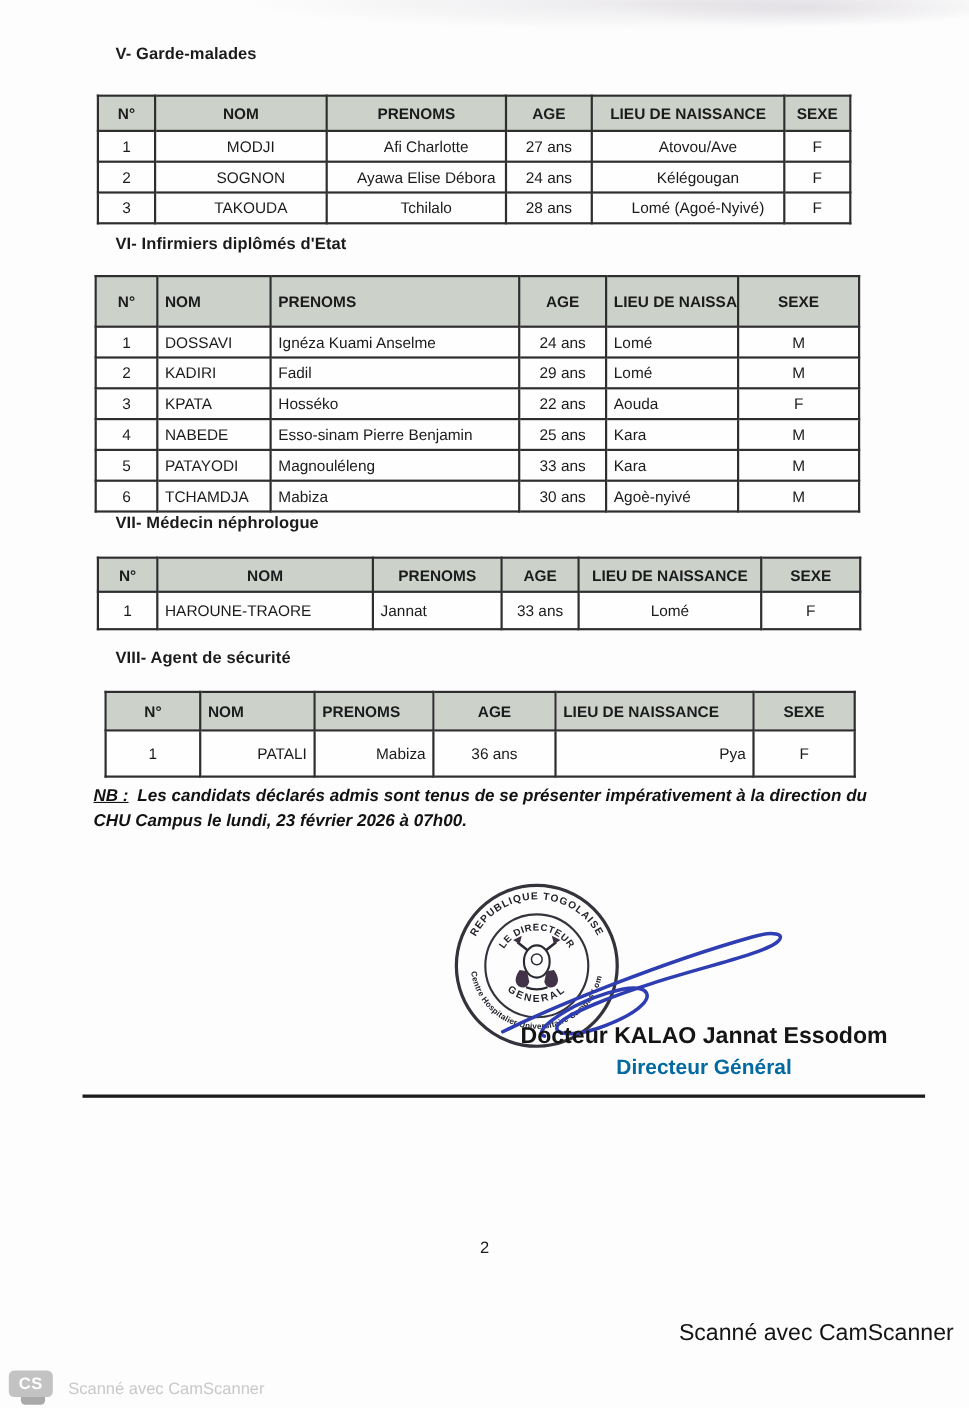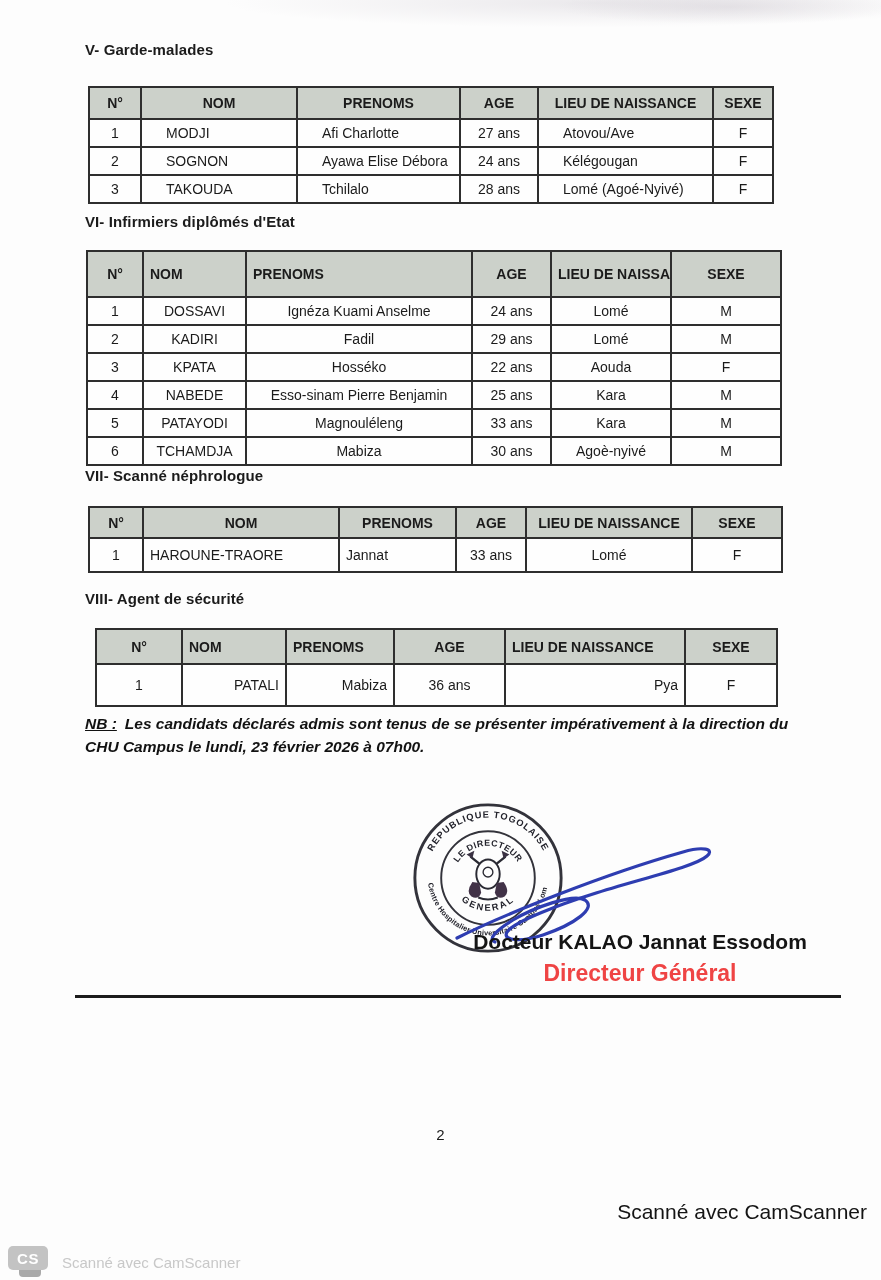--- a/index.html
+++ b/index.html
@@ -9,47 +9,47 @@
     font-family:"Liberation Sans", sans-serif;
     color:#1b1b1b;
   }
   .page{position:absolute;inset:0;}
   
   .smudge-top{position:absolute;left:220px;top:-14px;width:680px;height:42px;
     background:radial-gradient(ellipse at 55% 40%, rgba(170,162,175,.22), rgba(170,162,175,0) 70%);}
   .smudge-top2{position:absolute;left:560px;top:-10px;width:340px;height:34px;
     background:radial-gradient(ellipse, rgba(160,150,165,.18), rgba(160,150,165,0) 72%);}
 
-  .sec-heading{position:absolute;font-size:15px;font-weight:bold;letter-spacing:.1px;}
+  .sec-heading{position:absolute;font-size:15px;font-weight:bold;letter-spacing:.1px;margin-left:20px;}
 
   table.doc{position:absolute;border-collapse:collapse;table-layout:fixed;background:#fff;}
   table.doc th, table.doc td{
     border:2px solid #2e2e2e;
     font-size:14px;
     padding:2px 6px;
     overflow:hidden;white-space:nowrap;
   }
   table.doc th{background:#ccd1ca;font-weight:bold;}
   table.doc td{background:#fefefe;}
 
   
   .t1 th{text-align:center;height:26px;}
   .t1 td{height:22px;}
   .t1 td:nth-child(1){text-align:center;}
-  .t1 td:nth-child(2),.t1 td:nth-child(3),.t1 td:nth-child(5){text-align:left;padding-left:24px;}
+  .t1 td:nth-child(2),.t1 td:nth-child(3),.t1 td:nth-child(5){text-align:center;padding-left:24px;}
   .t1 td:nth-child(4){text-align:center;}
   .t1 td:nth-child(6){text-align:center;}
 
   
   .t2 th{height:40px;white-space:normal;line-height:17px;}
   .t2 th:nth-child(1),.t2 th:nth-child(4),.t2 th:nth-child(6){text-align:center;}
   .t2 th:nth-child(2),.t2 th:nth-child(3),.t2 th:nth-child(5){text-align:left;}
   .t2 td{height:22px;}
   .t2 td:nth-child(1),.t2 td:nth-child(6){text-align:center;}
-  .t2 td:nth-child(2),.t2 td:nth-child(3),.t2 td:nth-child(5){text-align:center;}
+  .t2 td:nth-child(2),.t2 td:nth-child(3),.t2 td:nth-child(5){text-align:left;}
   .t2 td:nth-child(4){text-align:center;}
 
   
   .t3 th{text-align:center;height:25px;}
   .t3 td{height:28px;}
   .t3 td:nth-child(1),.t3 td:nth-child(4),.t3 td:nth-child(5),.t3 td:nth-child(6){text-align:center;}
   .t3 td:nth-child(2),.t3 td:nth-child(3){text-align:left;margin-left:45px;}
 
   
   .t4 th{height:29px;}
@@ -62,21 +62,21 @@
   .nb{position:absolute;left:85px;top:712px;width:708px;
       font-size:15.5px;font-weight:bold;font-style:italic;line-height:23px;color:#121212;}
   .nb .nb-label{text-decoration:underline;margin-right:8px;font-style:italic;}
 
   .stamp-wrap{position:absolute;left:410px;top:800px;width:156px;height:156px;}
   .sig-wrap{position:absolute;left:425px;top:836px;width:300px;height:112px;}
 
   .signatory-name{position:absolute;left:450px;top:930px;width:380px;text-align:center;
       font-size:21px;font-weight:bold;color:#141414;}
   .signatory-title{position:absolute;left:450px;top:960px;width:380px;text-align:center;
-      font-size:23px;font-weight:bold;color:#ef4444;}
+      font-size:19px;font-weight:bold;color:#0369a1;}
 
   .footer-line{position:absolute;left:75px;top:995px;width:766px;height:3px;background:#1c1c1c;}
   .contact-footer{position:absolute;left:85px;top:1006px;width:722px;text-align:center;
       font-size:10.5px;font-weight:bold;font-style:italic;line-height:14px;color:#242424;}
 
   .page-number{position:absolute;left:0;top:1126px;width:881px;text-align:center;font-size:15px;}
 
   .cam-watermark{position:absolute;right:14px;top:1200px;font-size:21px;color:#141414;}
 
   .cs-logo{position:absolute;left:8px;top:1246px;width:44px;height:34px;}
@@ -205,21 +205,21 @@
       <td>6</td>
       <td>TCHAMDJA</td>
       <td>Mabiza</td>
       <td>30 ans</td>
       <td>Agoè-nyivé</td>
       <td>M</td>
     </tr>
   </tbody>
     </table>
 
-  <div class="sec-heading" style="left:85px;top:467px;">VII- Scanné néphrologue</div>
+  <div class="sec-heading" style="left:85px;top:467px;">VII- Médecin néphrologue</div>
   <table class="doc t3" style="left:88px;top:506px;width:693px;">
     <colgroup>
         <col style="width:54px">
         <col style="width:196px">
         <col style="width:117px">
         <col style="width:70px">
         <col style="width:166px">
         <col style="width:90px">
       </colgroup>
     <tbody>

